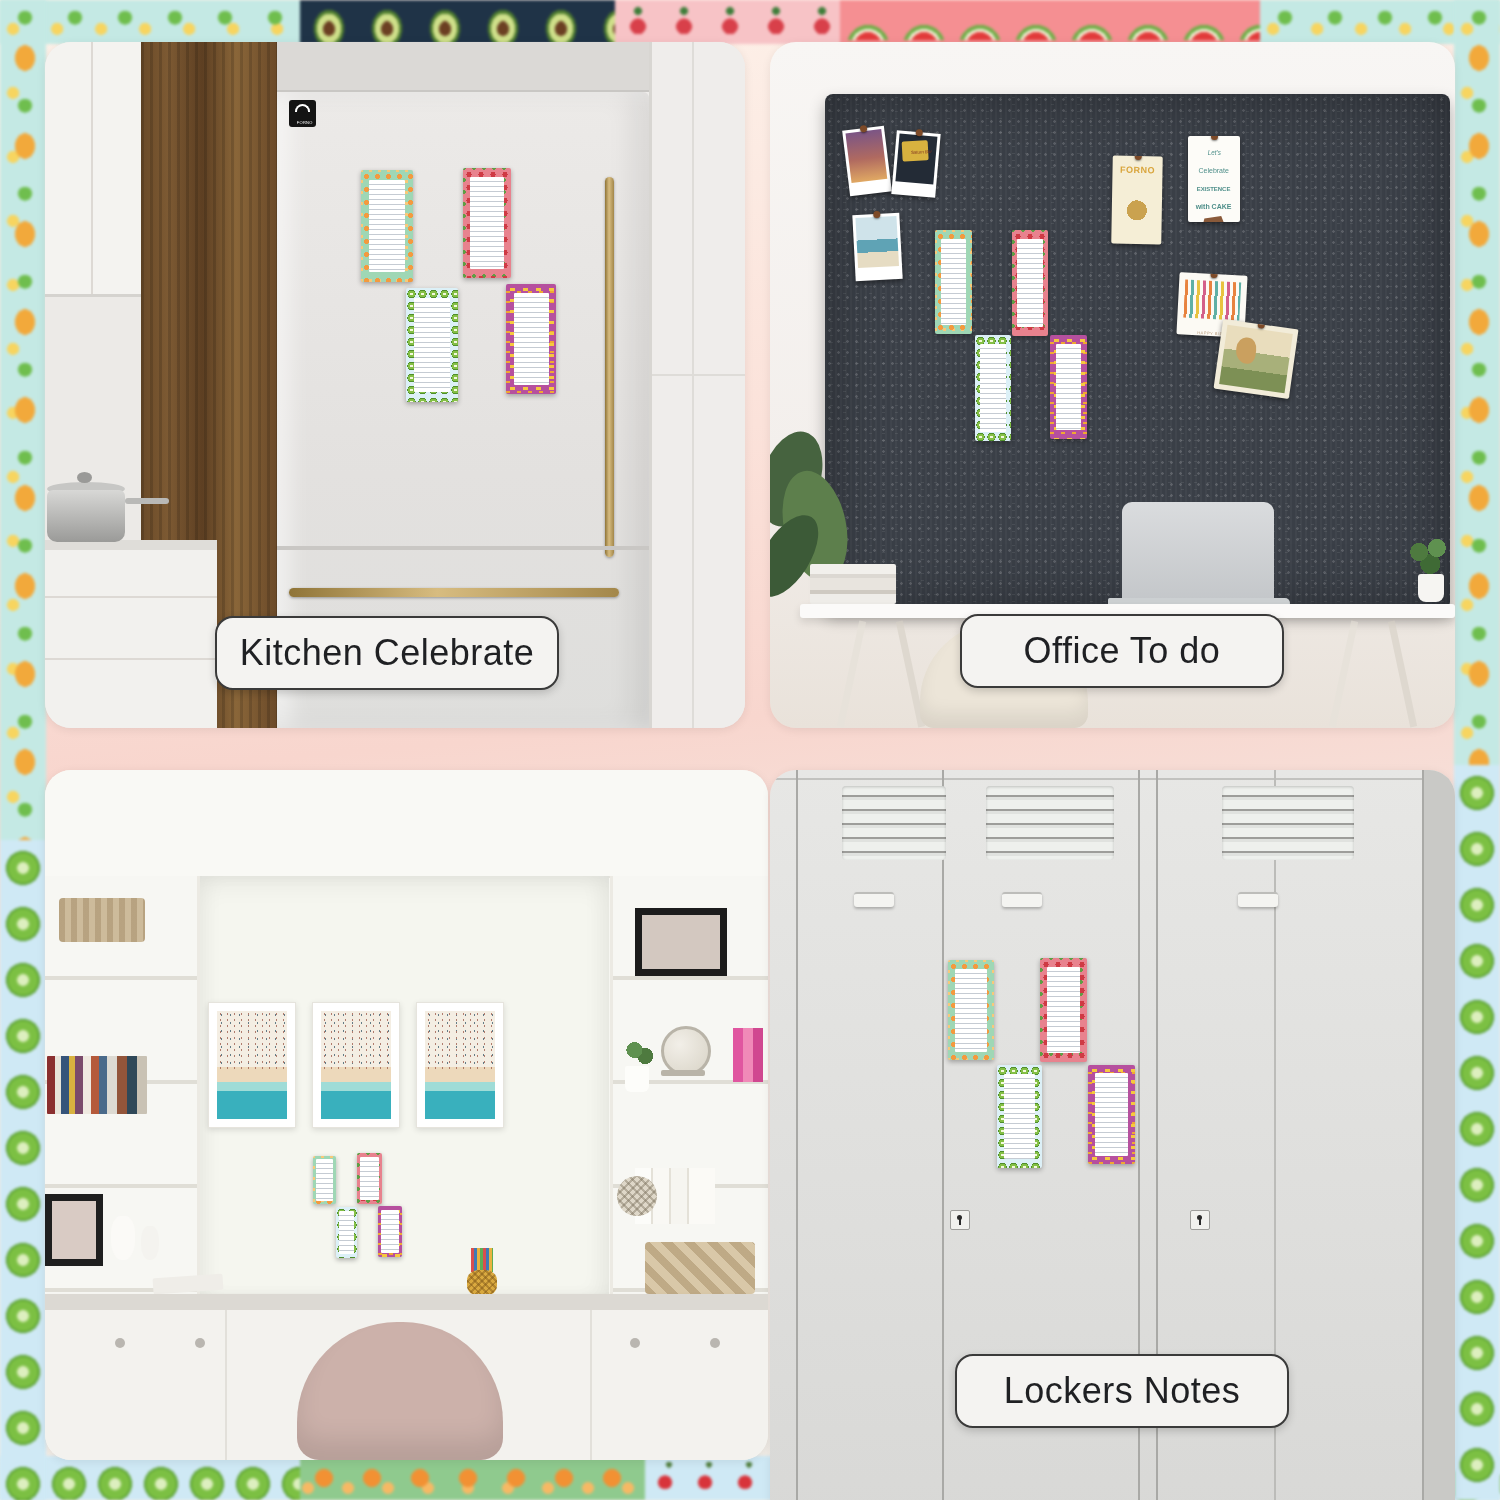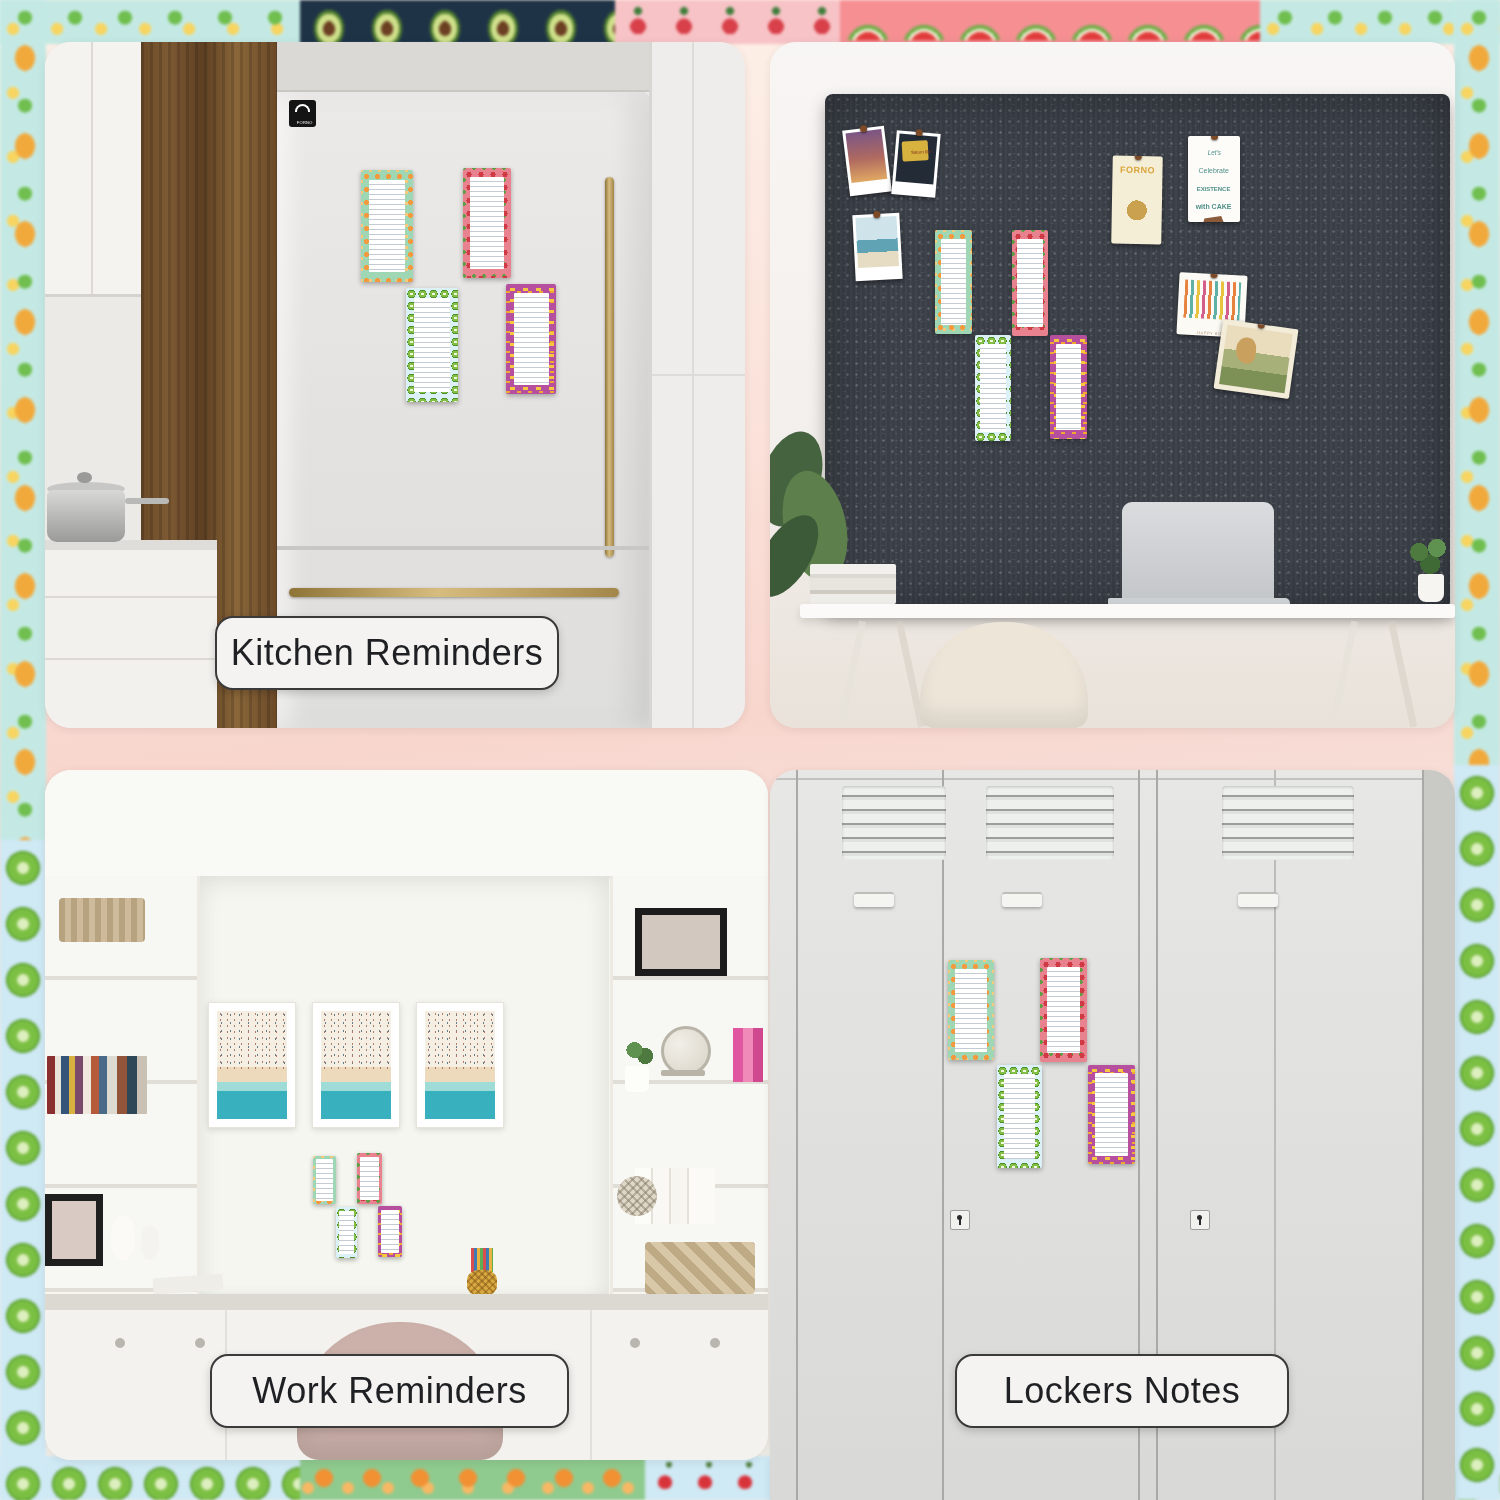--- a/index.html
+++ b/index.html
@@ -188,21 +188,21 @@
     <div class="pad v-watermelon" style="left:418px;top:126px;width:48px;height:110px;">
         <div class="paper"></div>
       </div>
     <div class="pad v-kiwi" style="left:361px;top:246px;width:52px;height:114px;">
         <div class="paper"></div>
       </div>
     <div class="pad v-banana" style="left:461px;top:242px;width:50px;height:110px;">
         <div class="paper"></div>
       </div>
     <div class="pill" style="left:170px;top:574px;width:340px;height:70px;">
-      <span>Kitchen Reminders</span>
+      <span>Kitchen Celebrate</span>
     </div>
   </div>
 
   <div class="quad q-office">
     <div class="abs o-board"></div>
 
     <div class="polaroid" style="left:76px;top:86px;width:42px;height:66px;transform:rotate(-7deg);">
       <span class="pin"></span>
       <div class="photo" style="background:linear-gradient(180deg,#7b5585,#b06a60 55%,#e0a863);"></div>
     </div>
@@ -275,20 +275,23 @@
       <div class="abs" style="right:10px;top:0;width:7px;height:108px;background:#ded8cf;transform:rotate(-12deg);"></div>
     </div>
     <div class="abs" style="left:560px;top:578px;width:86px;height:108px;z-index:9;">
       <div class="abs" style="left:10px;top:0;width:7px;height:108px;background:#e7e2da;transform:rotate(12deg);"></div>
       <div class="abs" style="right:10px;top:0;width:7px;height:108px;background:#ded8cf;transform:rotate(-12deg);"></div>
     </div>
     <div class="abs" style="left:150px;top:580px;width:168px;height:106px;background:#ece5d8;border-radius:80px 80px 14px 14px;box-shadow:inset 0 -14px 18px rgba(0,0,0,.08);z-index:11;"></div>
     <div class="abs" style="left:636px;top:494px;width:44px;height:40px;background:radial-gradient(circle at 30% 40%,#4e7a3f 0 9px,transparent 9px),radial-gradient(circle at 70% 30%,#5f9150 0 9px,transparent 9px),radial-gradient(circle at 55% 70%,#3f6a35 0 10px,transparent 10px);z-index:9;"></div>
     <div class="abs" style="left:648px;top:532px;width:26px;height:28px;background:#f6f5f2;border-radius:3px 3px 8px 8px;z-index:9;"></div>
 
+    <div class="pill" style="left:190px;top:572px;width:320px;height:70px;">
+      <span>Office To do</span>
+    </div>
   </div>
 
   <div class="quad q-work">
     <div class="abs" style="left:0;top:0;width:723px;height:106px;background:#f9f9f5;border-bottom:2px solid #e4e2db;"></div>
     <div class="abs" style="left:152px;top:106px;width:412px;height:420px;background:#f5f6ef;box-shadow:inset 0 10px 24px rgba(0,0,0,.05),inset 12px 0 18px rgba(0,0,0,.03),inset -12px 0 18px rgba(0,0,0,.03);"></div>
 
     <div class="abs w-shelf" style="left:0;top:106px;width:152px;height:420px;background-color:#f7f7f3;border-right:3px solid #eceae3;"></div>
     <div class="abs" style="left:14px;top:128px;width:86px;height:44px;background:#cdbb9b;background-image:repeating-linear-gradient(90deg,rgba(120,90,50,.25) 0 6px,transparent 6px 12px);border-radius:4px;"></div>
     <div class="abs" style="left:2px;top:286px;width:100px;height:58px;background:linear-gradient(90deg,#8a2f2f 0 8px,#e8e4da 8px 14px,#35547a 14px 22px,#d8b23f 22px 28px,#7a4a6a 28px 36px,#efe9e0 36px 44px,#b55a3a 44px 52px,#4a6a8a 52px 60px,#dddad2 60px 70px,#93553a 70px 80px,#2f4858 80px 90px,#c9c2b4 90px 100px);border-radius:1px;"></div>
     <div class="abs" style="left:0;top:424px;width:58px;height:72px;background:#1f1f1f;">
@@ -341,23 +344,20 @@
     <div class="abs" style="left:0;top:540px;width:723px;height:150px;background:#f3f2ee;z-index:8;">
       <div class="abs" style="left:180px;top:0;width:2px;height:100%;background:#e2e0da;"></div>
       <div class="abs" style="left:545px;top:0;width:2px;height:100%;background:#e2e0da;"></div>
       <div class="abs" style="left:70px;top:28px;width:10px;height:10px;border-radius:50%;background:#b9b6b0;"></div>
       <div class="abs" style="left:150px;top:28px;width:10px;height:10px;border-radius:50%;background:#b9b6b0;"></div>
       <div class="abs" style="left:585px;top:28px;width:10px;height:10px;border-radius:50%;background:#b9b6b0;"></div>
       <div class="abs" style="left:665px;top:28px;width:10px;height:10px;border-radius:50%;background:#b9b6b0;"></div>
     </div>
     <div class="abs" style="left:252px;top:552px;width:206px;height:138px;background:#ccb1aa;border-radius:100px 100px 22px 22px;box-shadow:inset 0 -20px 24px rgba(0,0,0,.1);z-index:9;"></div>
 
-    <div class="pill" style="left:165px;top:584px;width:355px;height:70px;">
-      <span>Work Reminders</span>
-    </div>
   </div>
 
   <div class="quad q-lockers">
     <div class="abs" style="left:0;top:8px;width:685px;height:2px;background:#c2c2bf;"></div>
     <div class="seam" style="left:26px;"></div>
     <div class="seam" style="left:172px;"></div>
     <div class="seam" style="left:368px;"></div>
     <div class="seam" style="left:386px;"></div>
     <div class="seam" style="left:504px;background:#bcbcb9;"></div>
     <div class="abs" style="left:652px;top:0;width:33px;height:100%;background:#c9c9c6;border-left:2px solid #a9a9a6;"></div>

